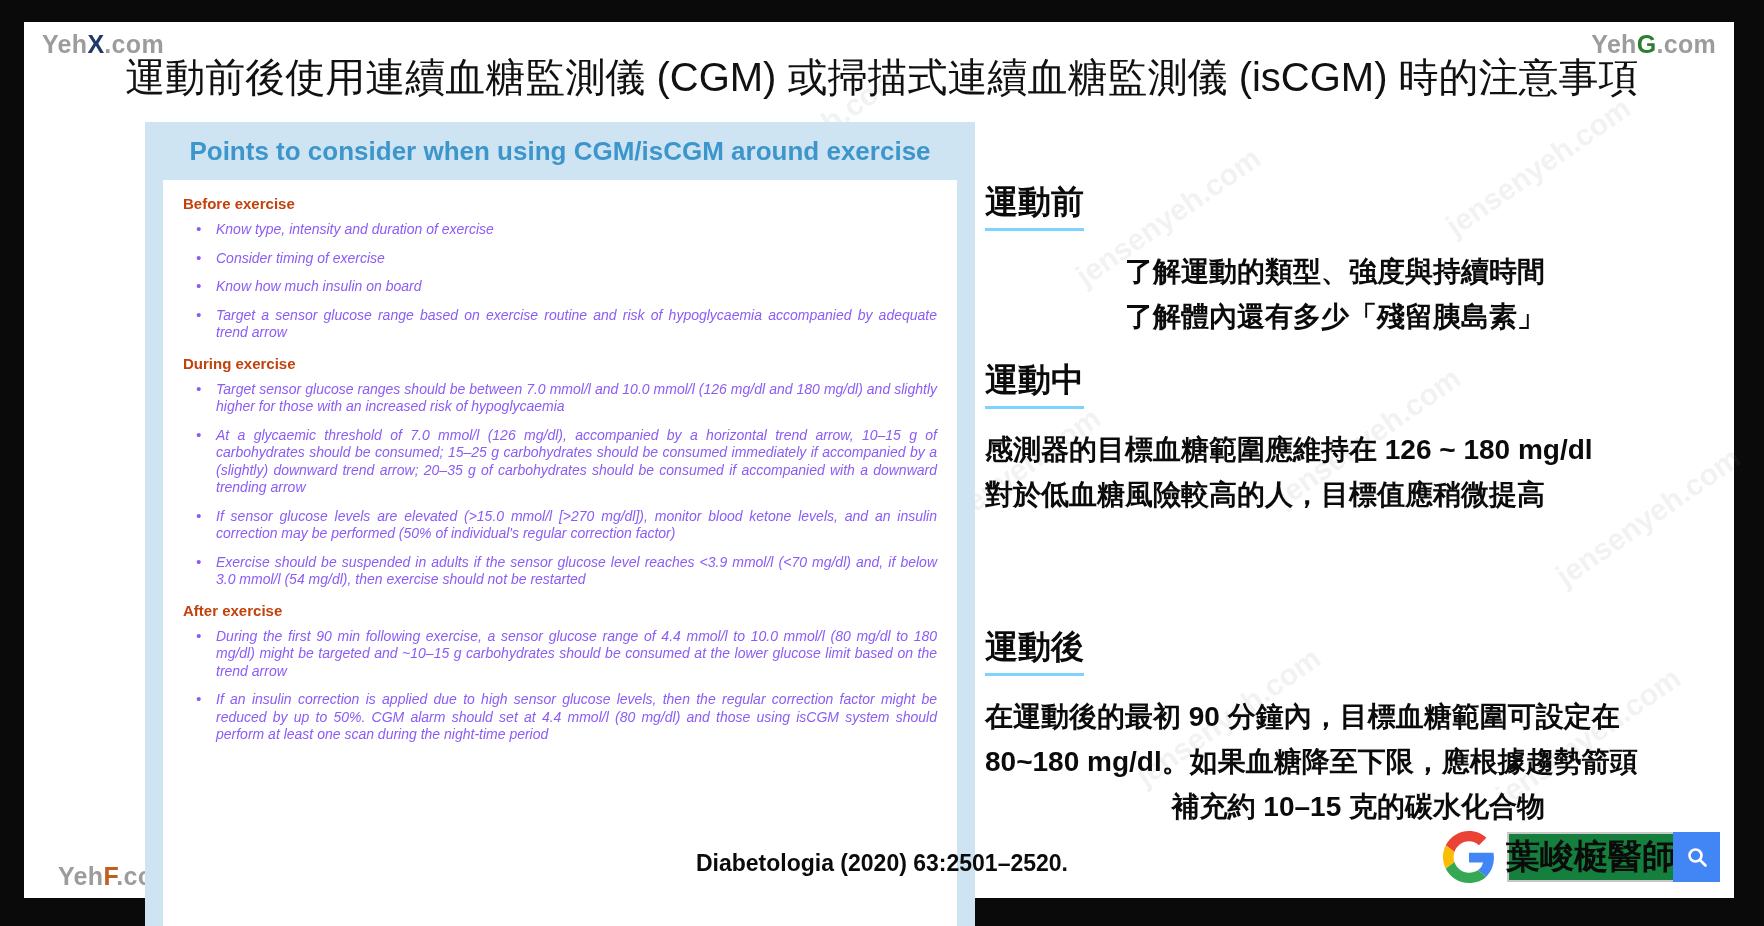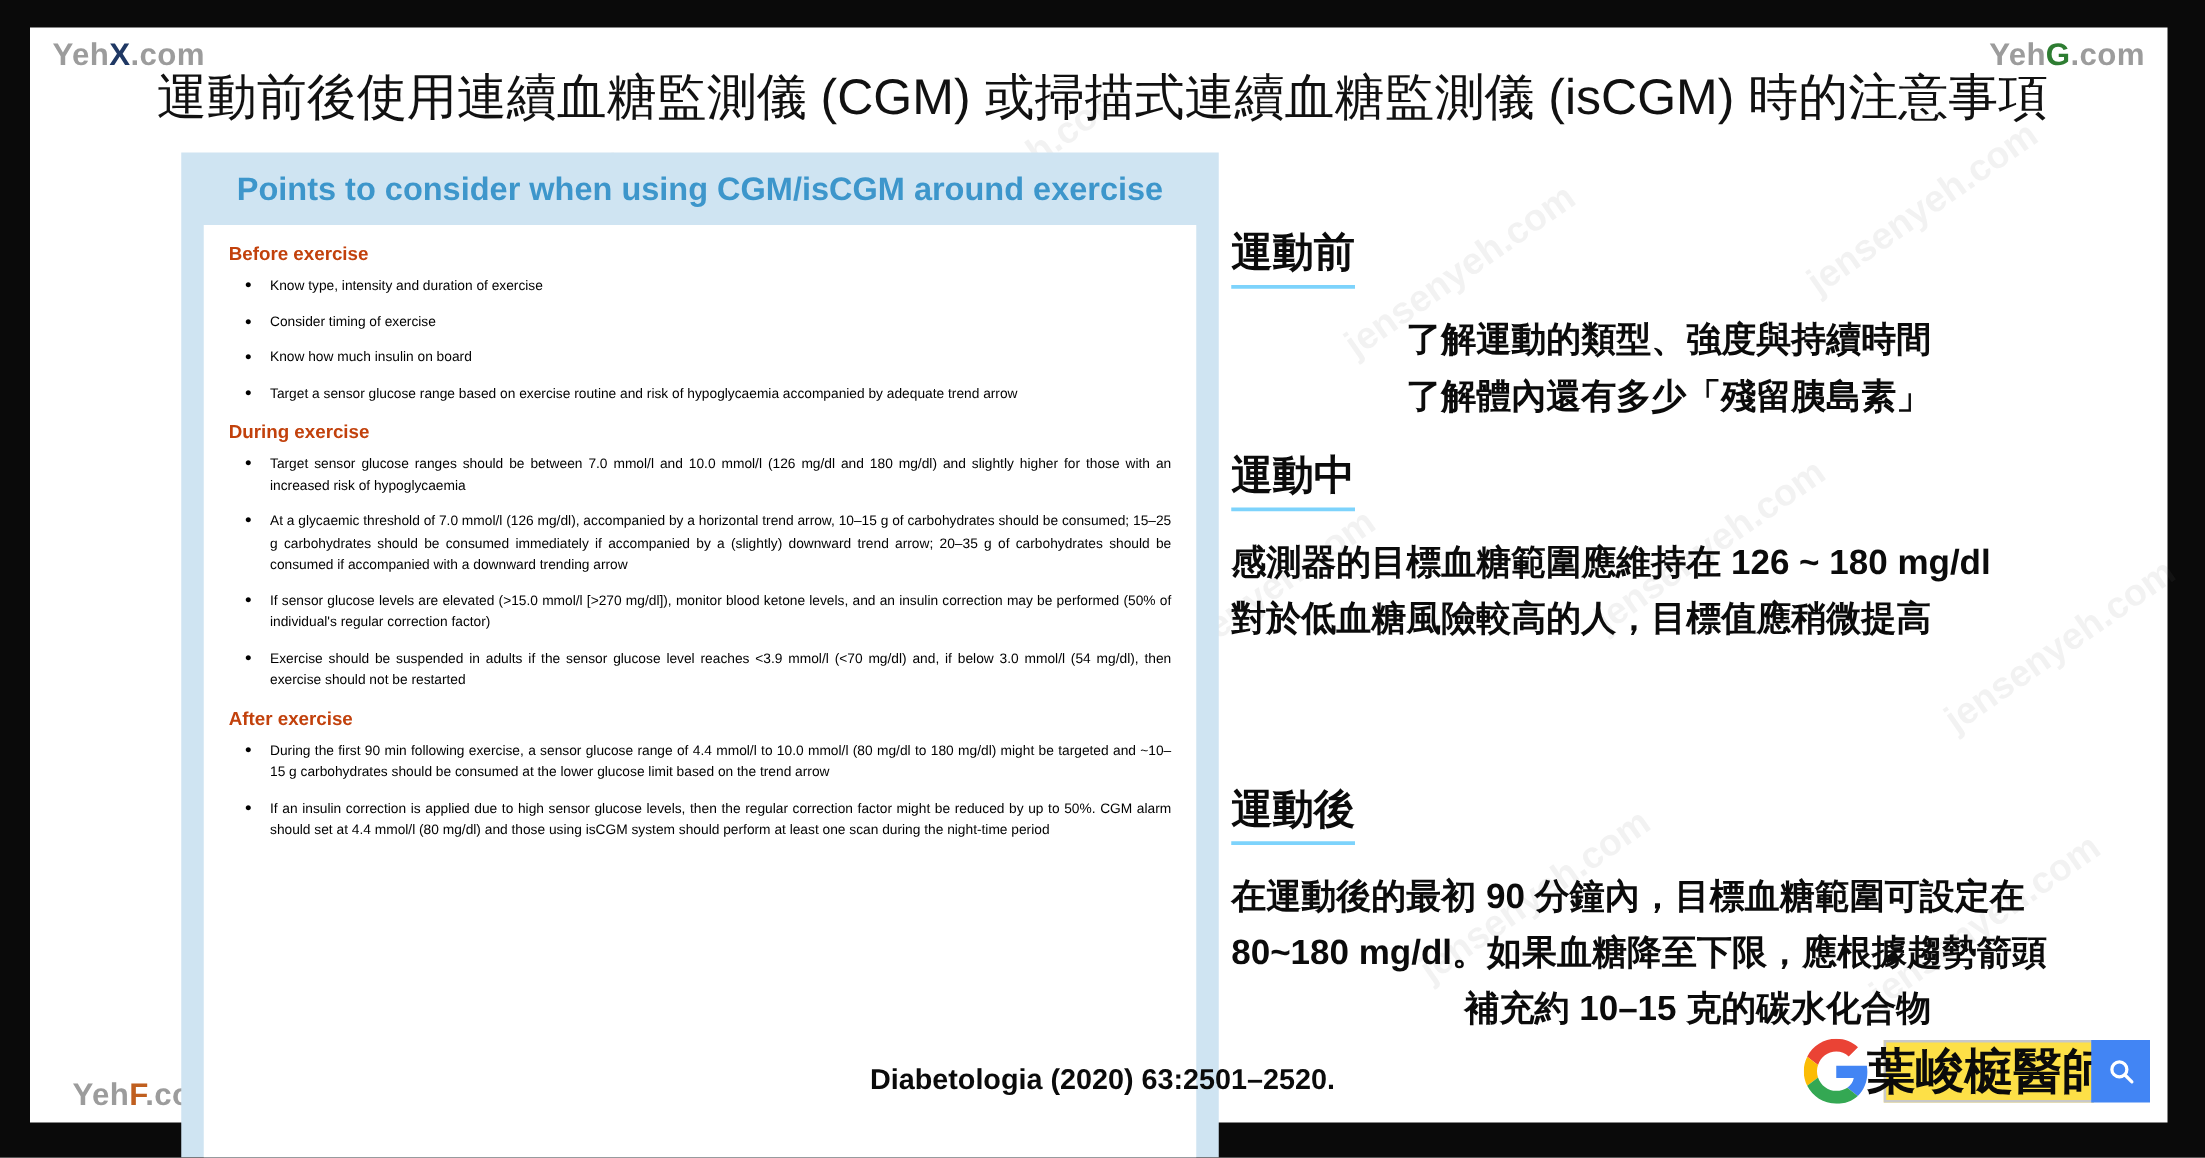--- a/index.html
+++ b/index.html
@@ -37,21 +37,21 @@
   }
   .whitebox {
     position:absolute; left:18px; right:18px; top:58px; bottom:20px;
     background:#fff; box-sizing:border-box; padding:15px 20px; overflow:hidden;
   }
   .sec-head { font-size:15px; font-weight:bold; color:#c2410c; margin:13px 0 9px 0; }
   .sec-head.first { margin-top:0; }
   ul.bullets { list-style:none; margin:0; padding:0; }
   ul.bullets li {
     position:relative; padding-left:33px; margin-bottom:11px;
-    font-size:11px; line-height:17.5px; color:#000000; text-align:justify;
+    font-size:14px; line-height:17.5px; color:#8b5cf6; text-align:justify;font-style:italic;
   }
   ul.bullets li::before { content:"•"; position:absolute; left:13px; top:-1px; font-size:15px; }
 
   
   .note { position:absolute; left:985px; width:560px; }
   #note-0 { top:182px; } #note-1 { top:360px; } #note-2 { top:627px; }
   .note-head {
     display:inline-block; font-size:33px; font-weight:bold; color:#0b0b0b;
     line-height:40px; padding-bottom:6px; border-bottom:3px solid #7dd3fc;
   }
@@ -60,23 +60,23 @@
 
   .citation {
     position:absolute; top:850px; left:0; width:100%; text-align:center;
     font-size:23px; font-weight:bold; color:#0b0b0b;
   }
 
   
   .google-row { position:absolute; left:1443px; top:831px; display:flex; align-items:center; }
   .g-logo { width:52px; height:52px; margin-right:12px; }
   .search-box {
-    width:168px; height:50px; border:2px solid #c8c8c8; box-sizing:border-box; background:#fde047;
+    width:168px; height:50px; border:2px solid #c8c8c8; box-sizing:border-box; background:#15803d;
     display:flex; align-items:center; justify-content:center;
-    font-size:39px; font-weight:bold; color:#0b0b0b; white-space:nowrap;
+    font-size:34px; font-weight:bold; color:#0b0b0b; white-space:nowrap;
   }
   .search-btn {
     width:47px; height:50px; background:#4285f4; border:none; margin-left:-2px;
     display:flex; align-items:center; justify-content:center; cursor:pointer;
   }
 </style>
 </head>
 <body>
 
 <div class="page">

